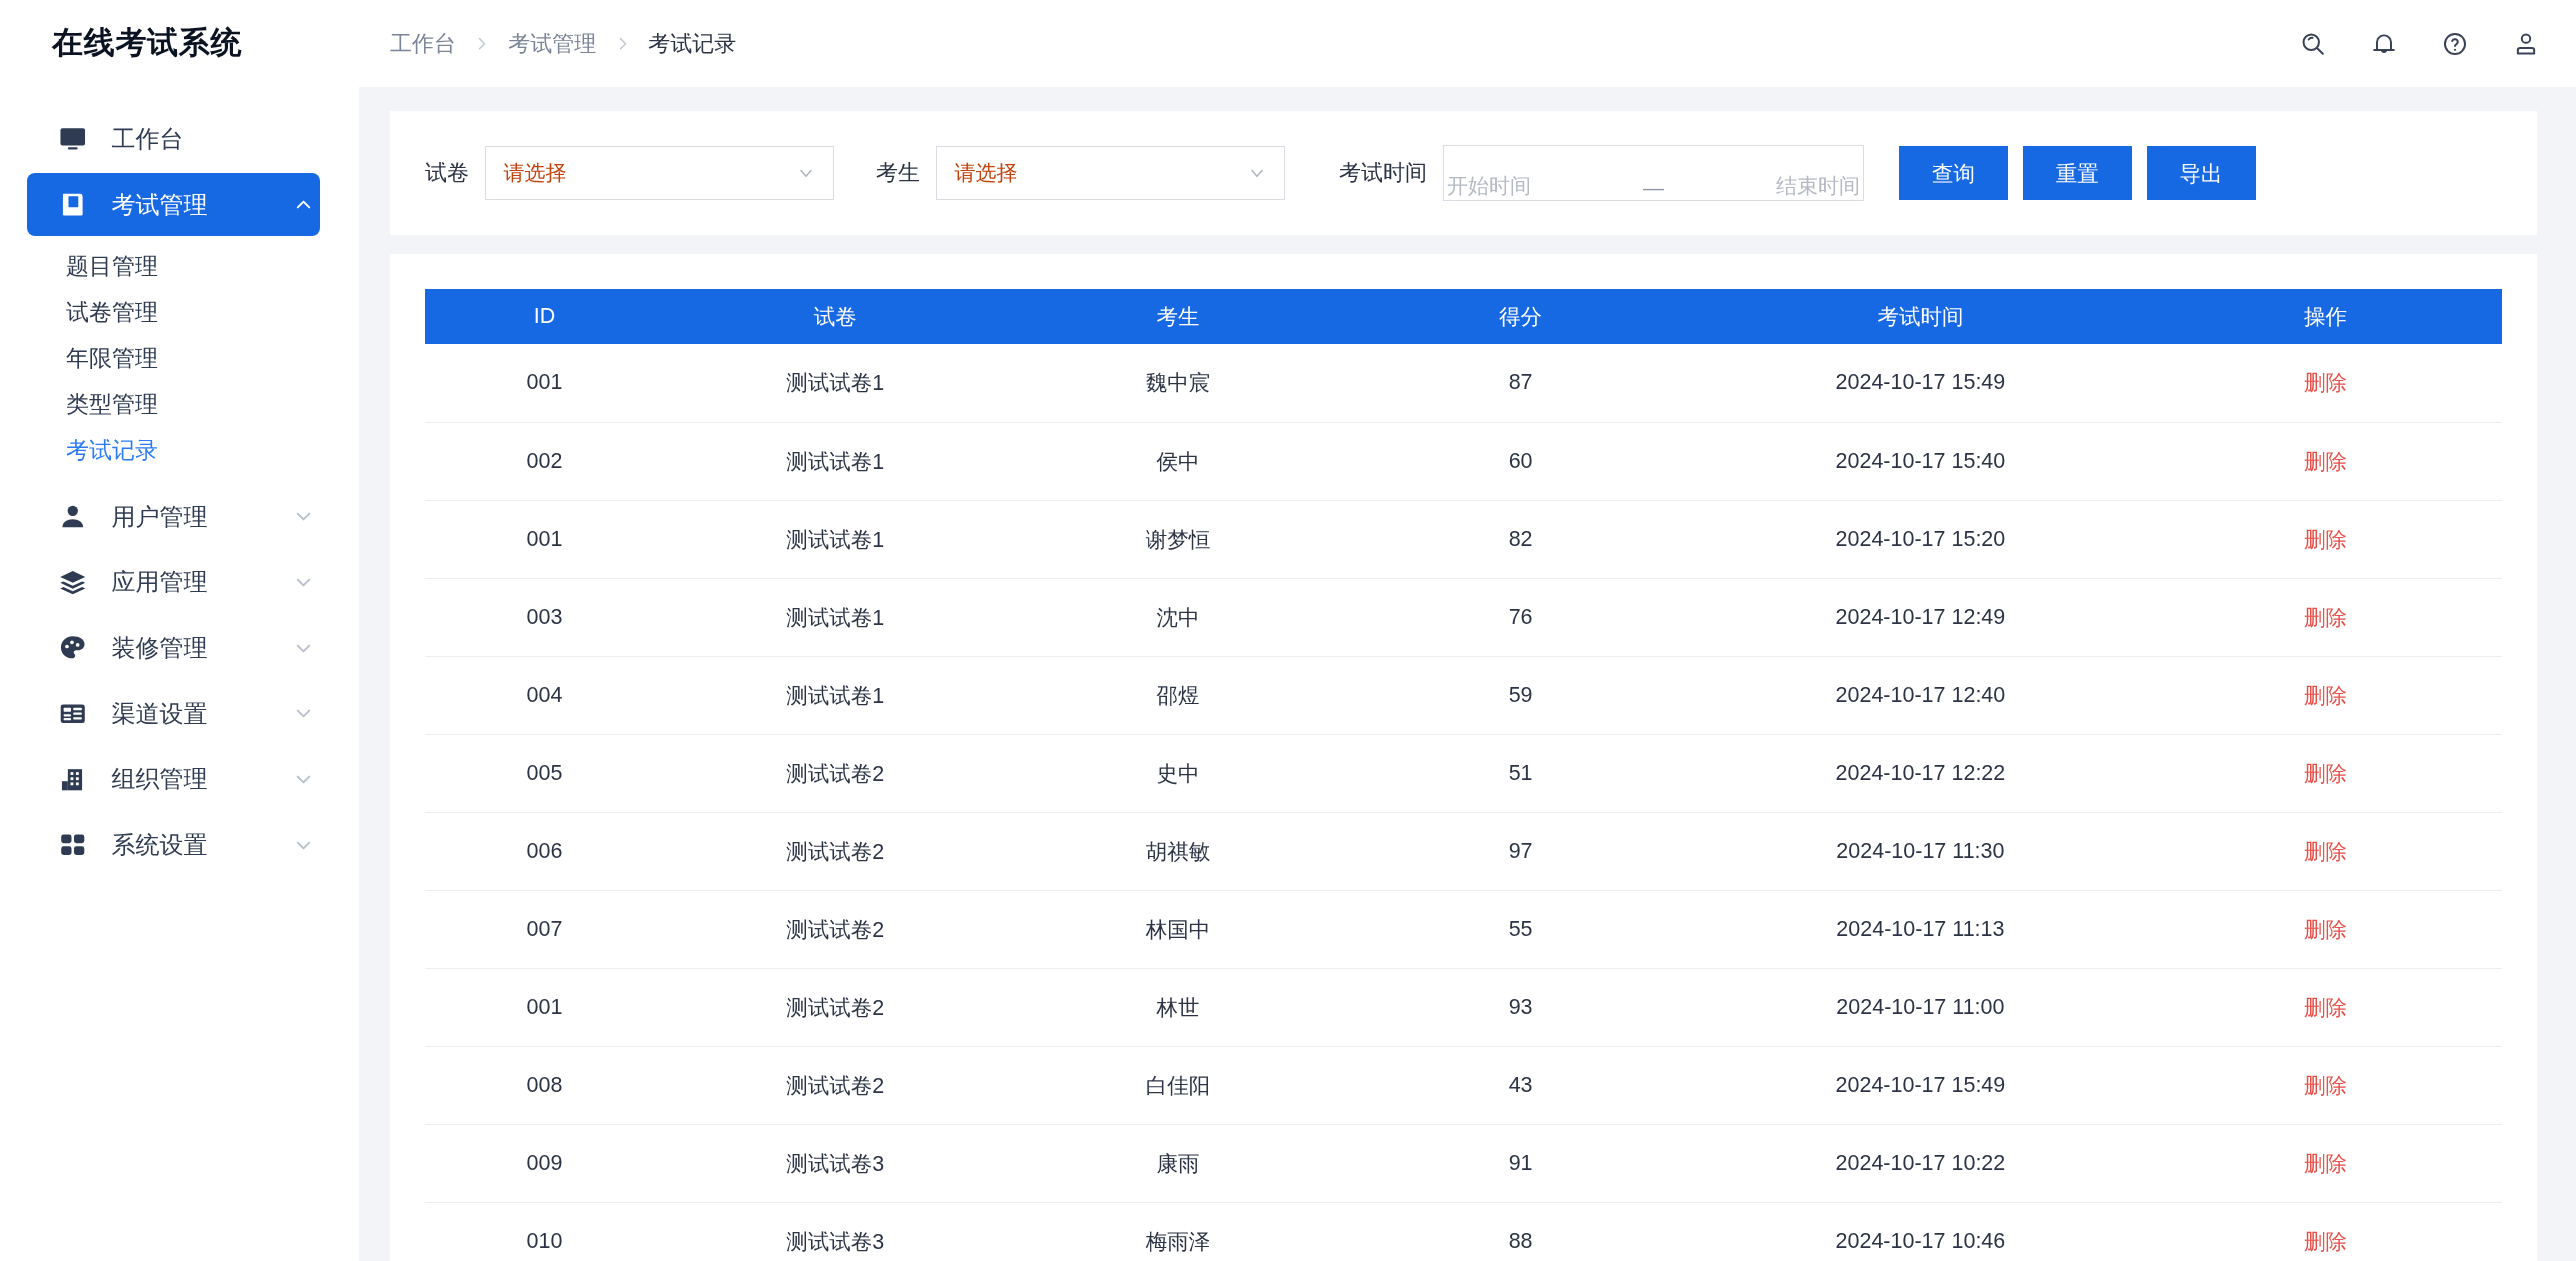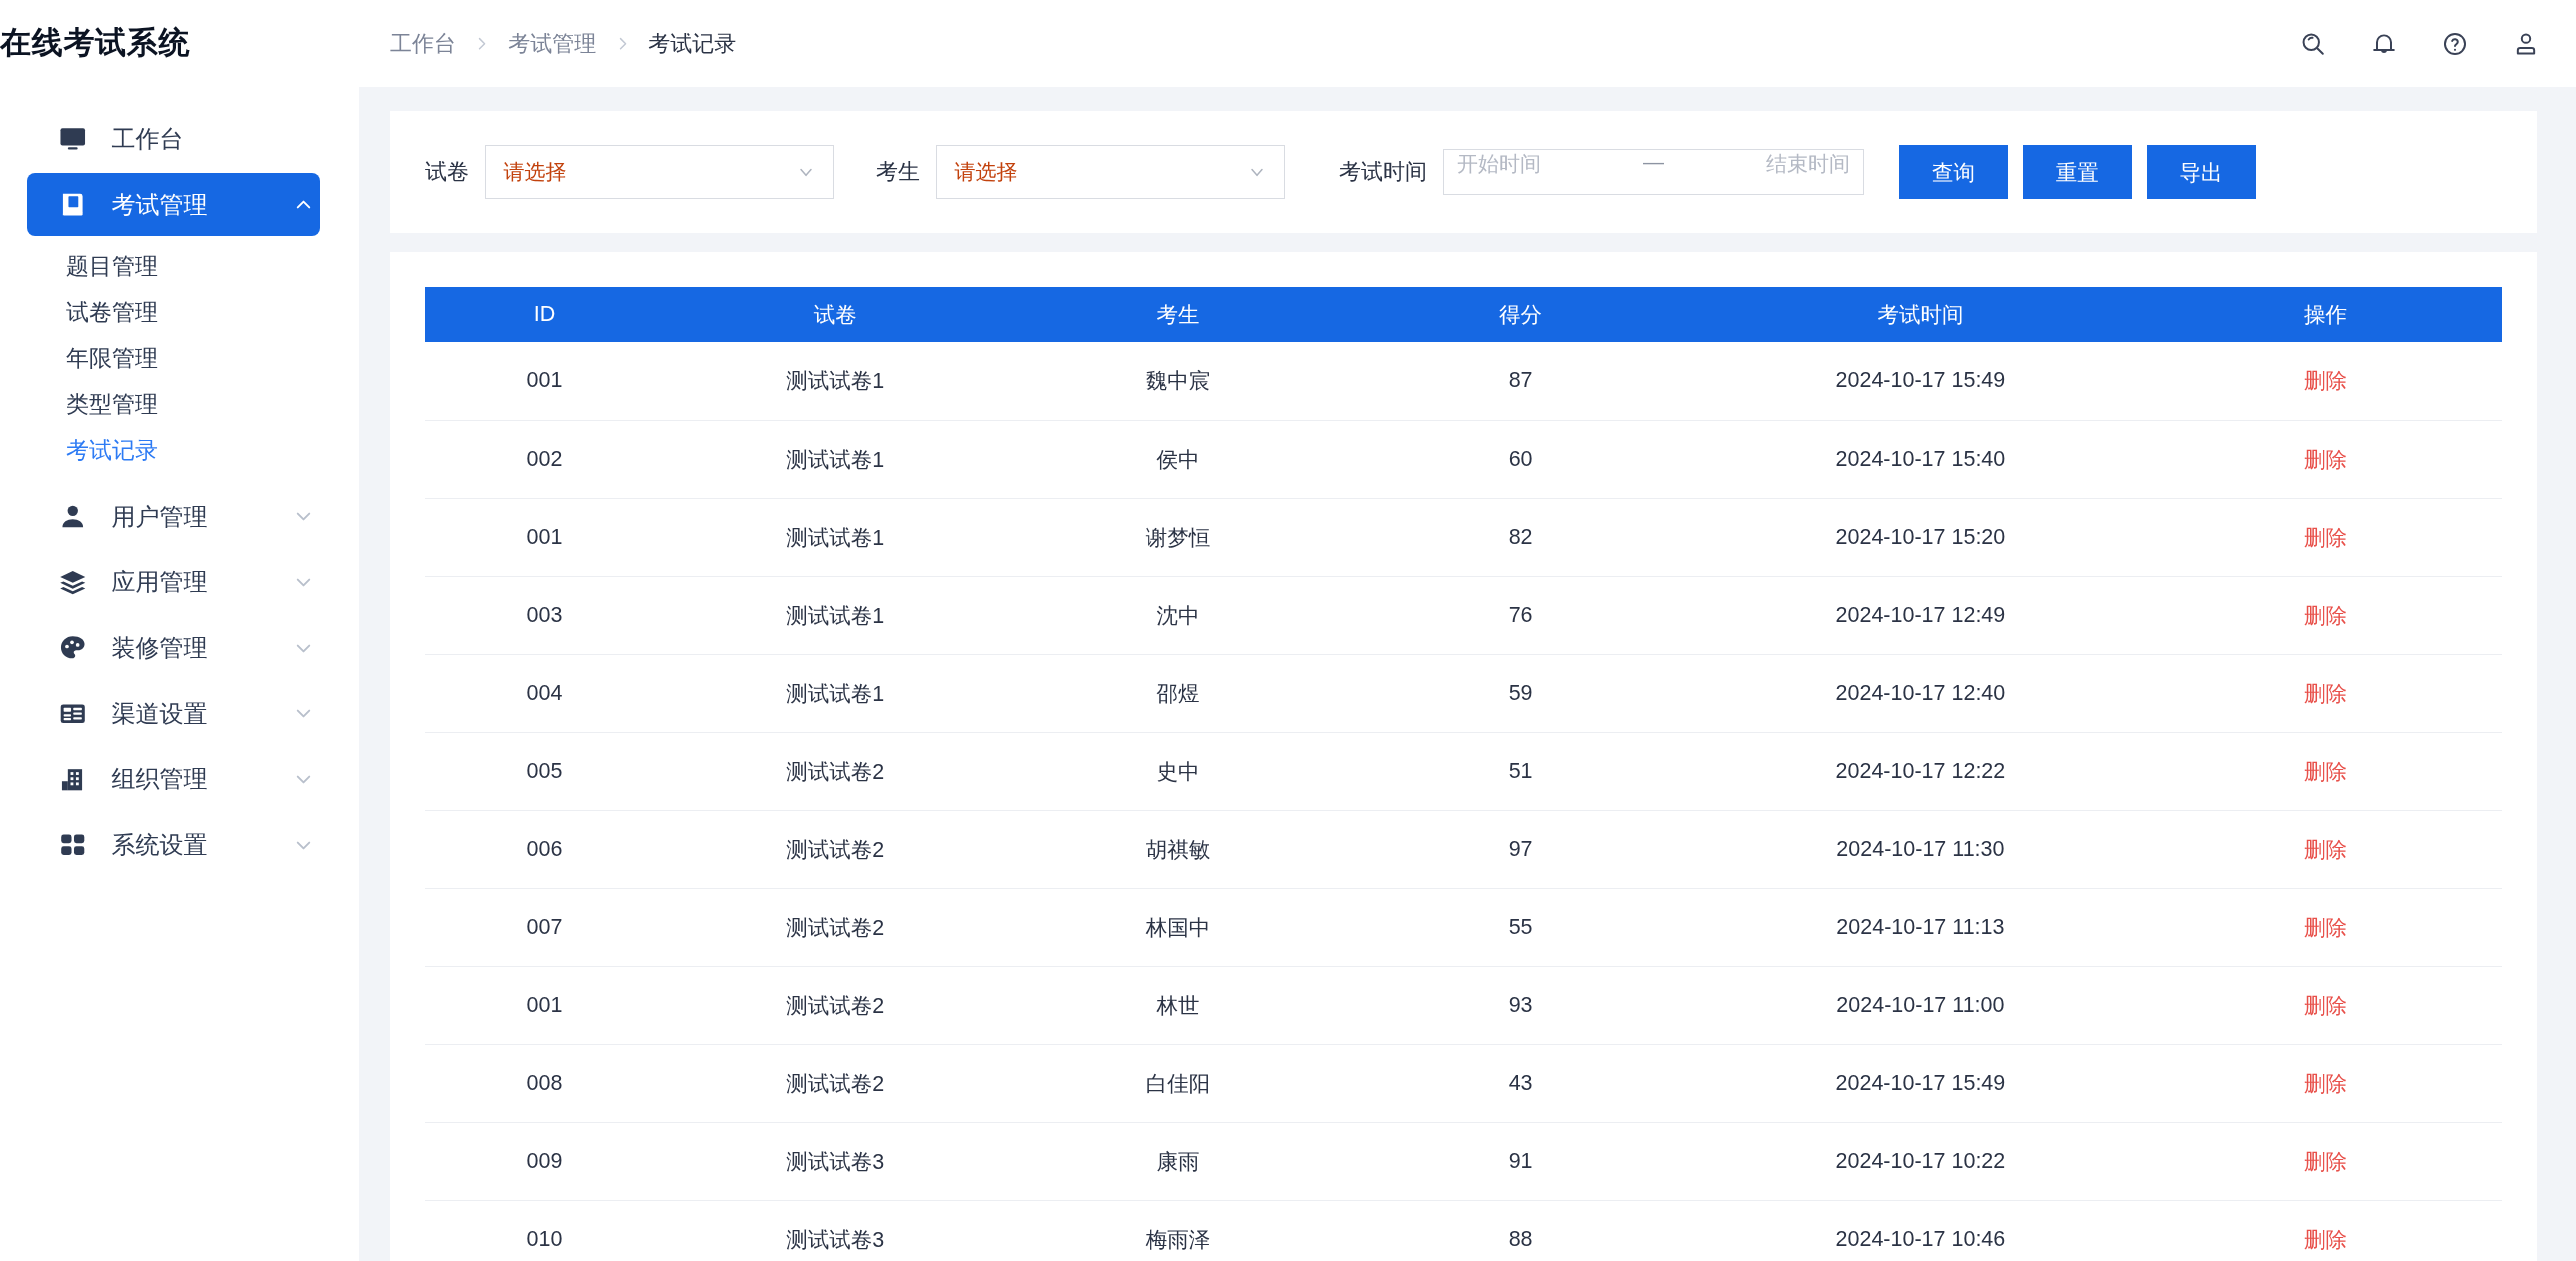--- a/index.html
+++ b/index.html
@@ -15,20 +15,21 @@
   .sidebar {
     width: 359px; flex: 0 0 359px;
     background: #ffffff;
     display: flex; flex-direction: column;
     padding-top: 0;
     z-index: 5;
   }
   .brand {
     height: 86px;
     display: flex; align-items: center;
+    padding-left: 52px;
     font-size: 31px; font-weight: bold;
     color: #0b1322; letter-spacing: 0.7px;
   }
   .nav { padding: 19px 0 0 0; }
   .nav-item {
     display: flex; align-items: center;
     height: 63px;
     margin: 2.7px 39px 2.7px 27px;
     padding-left: 29.5px;
     border-radius: 8px;
@@ -127,25 +128,25 @@
     padding: 0 17.4px;
     cursor: pointer;
   }
   .fselect .ph { flex:1 1 auto; font-size: 21px; color: #c2410c; }
   .fselect .caret { color: #aeb4bf; display:flex; align-items:center; }
 
   .fgroup.gap2 { margin-left: 42px; }
   .fgroup.gap3 { margin-left: 54px; }
 
   .daterange {
-    width: 421px; height: 46px;
+    width: 421px; height: 56px;
     border: 1.3px solid #d9dce2;
     background: #fff;
-    display: flex; align-items: flex-start;
-    padding: 0 13px;
+    display: flex; align-items: flex-end;
+    padding: 0 3px;
     cursor: pointer;
   }
   .daterange .dph { font-size: 21px; color: #b4b9c4; white-space: nowrap; }
   .daterange .dph.start { flex: 0 0 auto; }
   .daterange .dash { flex: 1 1 auto; text-align: center; font-size: 21px; color: #8d94a2; }
   .daterange .dph.end { flex: 0 0 auto; }
 
   .fbtns { display: flex; align-items: center; gap: 14.8px; margin-left: 35px; }
   .fbtn {
     height: 54px; min-width: 109px;

